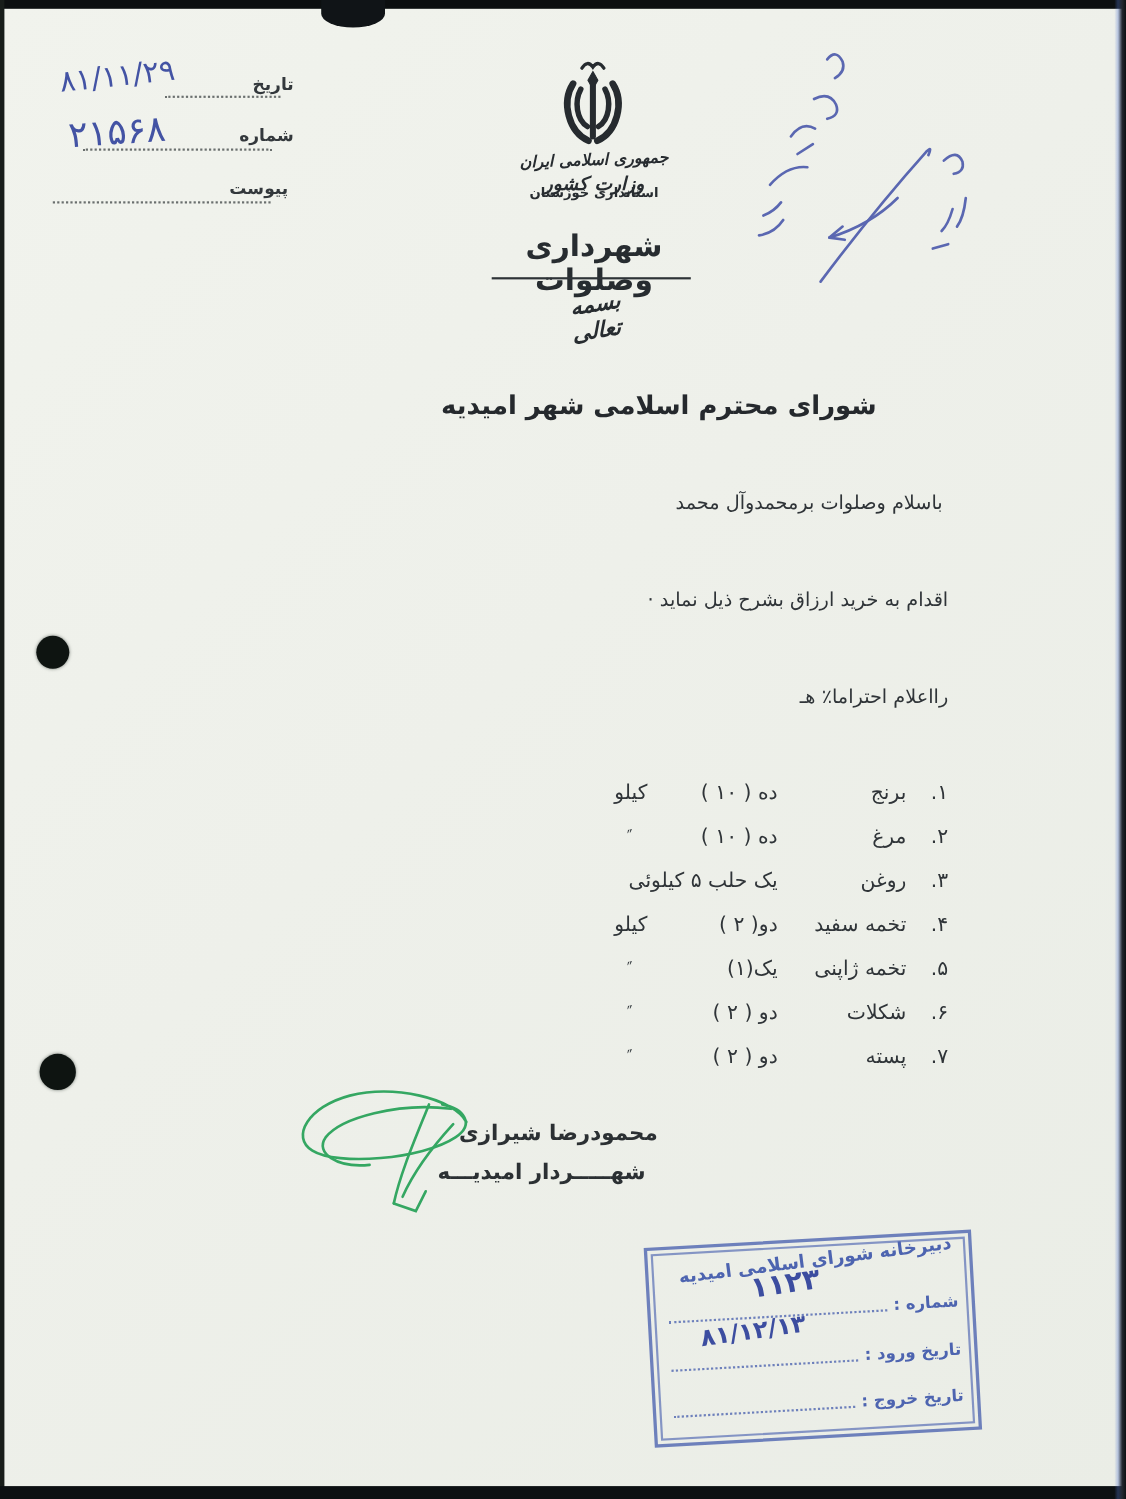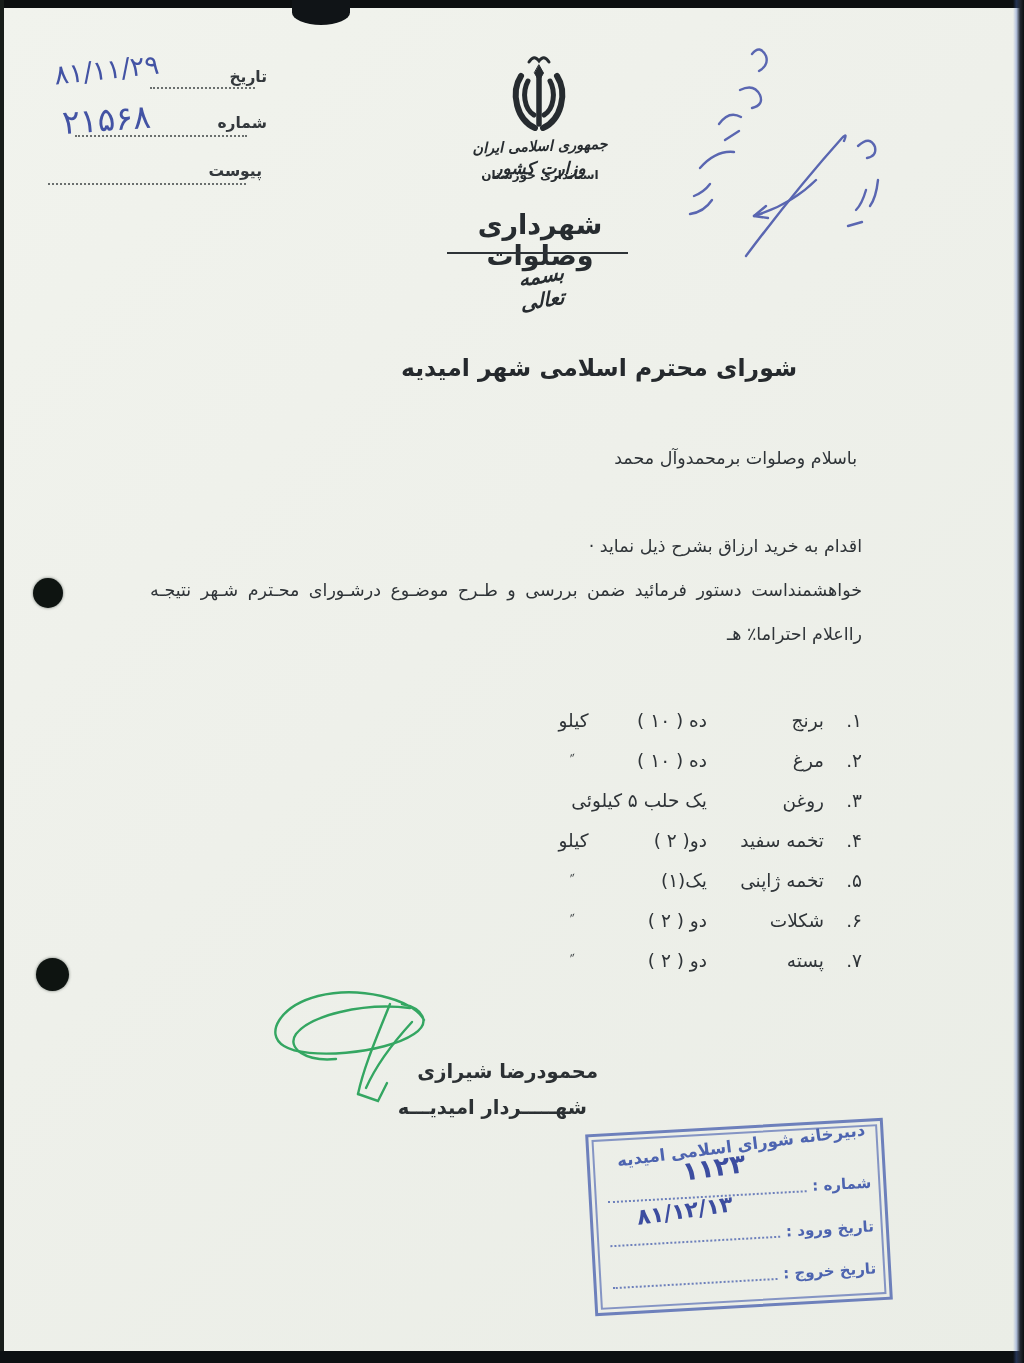--- a/index.html
+++ b/index.html
@@ -39,21 +39,21 @@
   .items{display:grid;grid-template-columns:24px 131px 100px 67px;grid-auto-rows:40px;
          font-size:18.5px;color:#2f3438;}
   .items>div{display:flex;align-items:center;}
   .c-num{justify-content:flex-start;}
   .c-name{justify-content:flex-start;padding-right:14px;}
   .c-qty{justify-content:flex-start;direction:rtl;}
   .c-unit{justify-content:center;}
   .span2{grid-column:span 2;}
   .ditto{display:inline-block;transform:rotate(-14deg);font-size:15px;color:#3a3f43;}
 
-  .sig-text{font-size:19.5px;font-weight:bold;color:#2b3033;white-space:nowrap;margin-top:42px;}
+  .sig-text{font-size:19.5px;font-weight:bold;color:#2b3033;white-space:nowrap;}
 
   
   .stamp{left:590px;top:1126px;width:292px;height:176px;transform:rotate(-3.2deg);
          border:3px solid rgba(77,100,176,.8);color:#4d64b0;}
   .stamp-inner{position:absolute;inset:3px;border:2px solid rgba(77,100,176,.65);}
   .stamp-title{position:absolute;top:7px;right:10px;width:260px;text-align:center;
                font-size:16.5px;font-weight:bold;transform:rotate(-4deg);}
   .stamp-row{position:absolute;right:12px;left:14px;display:flex;align-items:flex-end;
              font-size:15px;font-weight:bold;}
   .stamp-row .lbl{white-space:nowrap;}
@@ -121,21 +121,20 @@
       <path d="M178,162 q-4,14 -10,20"></path>
       <path d="M190,152 q-2,18 -8,26"></path>
       <path d="M160,198 l14,-4"></path>
     </g>
   </svg>
 
   <div class="abs title" style="right:227px;top:354px;">شورای محترم اسلامی شهر امیدیه</div>
 
   <div class="abs body-line" style="right:167px;top:448px;">باسلام وصلوات برمحمدوآل محمد</div>
   <div class="abs body-line" style="right:162px;top:536px;">اقدام به خرید ارزاق بشرح ذیل نماید ·</div>
-  <div class="abs body-line just" style="right:162px;top:580px;width:712px;">خواهشمنداست دستور فرمائید ضمن بررسی و طـرح موضـوع درشـورای محـترم شـهر نتیجـه</div>
   <div class="abs body-line" style="right:162px;top:624px;">رااعلام احتراما٪ هـ</div>
 
   <div class="abs items" style="left:540px;top:700px;width:322px;">
     <div class="c-num">۱.</div>
     <div class="c-name">برنج</div>
     <div class="c-qty">ده ( ۱۰ )</div>
     <div class="c-unit">کیلو</div>
 
     <div class="c-num">۲.</div>
     <div class="c-name">مرغ</div>

